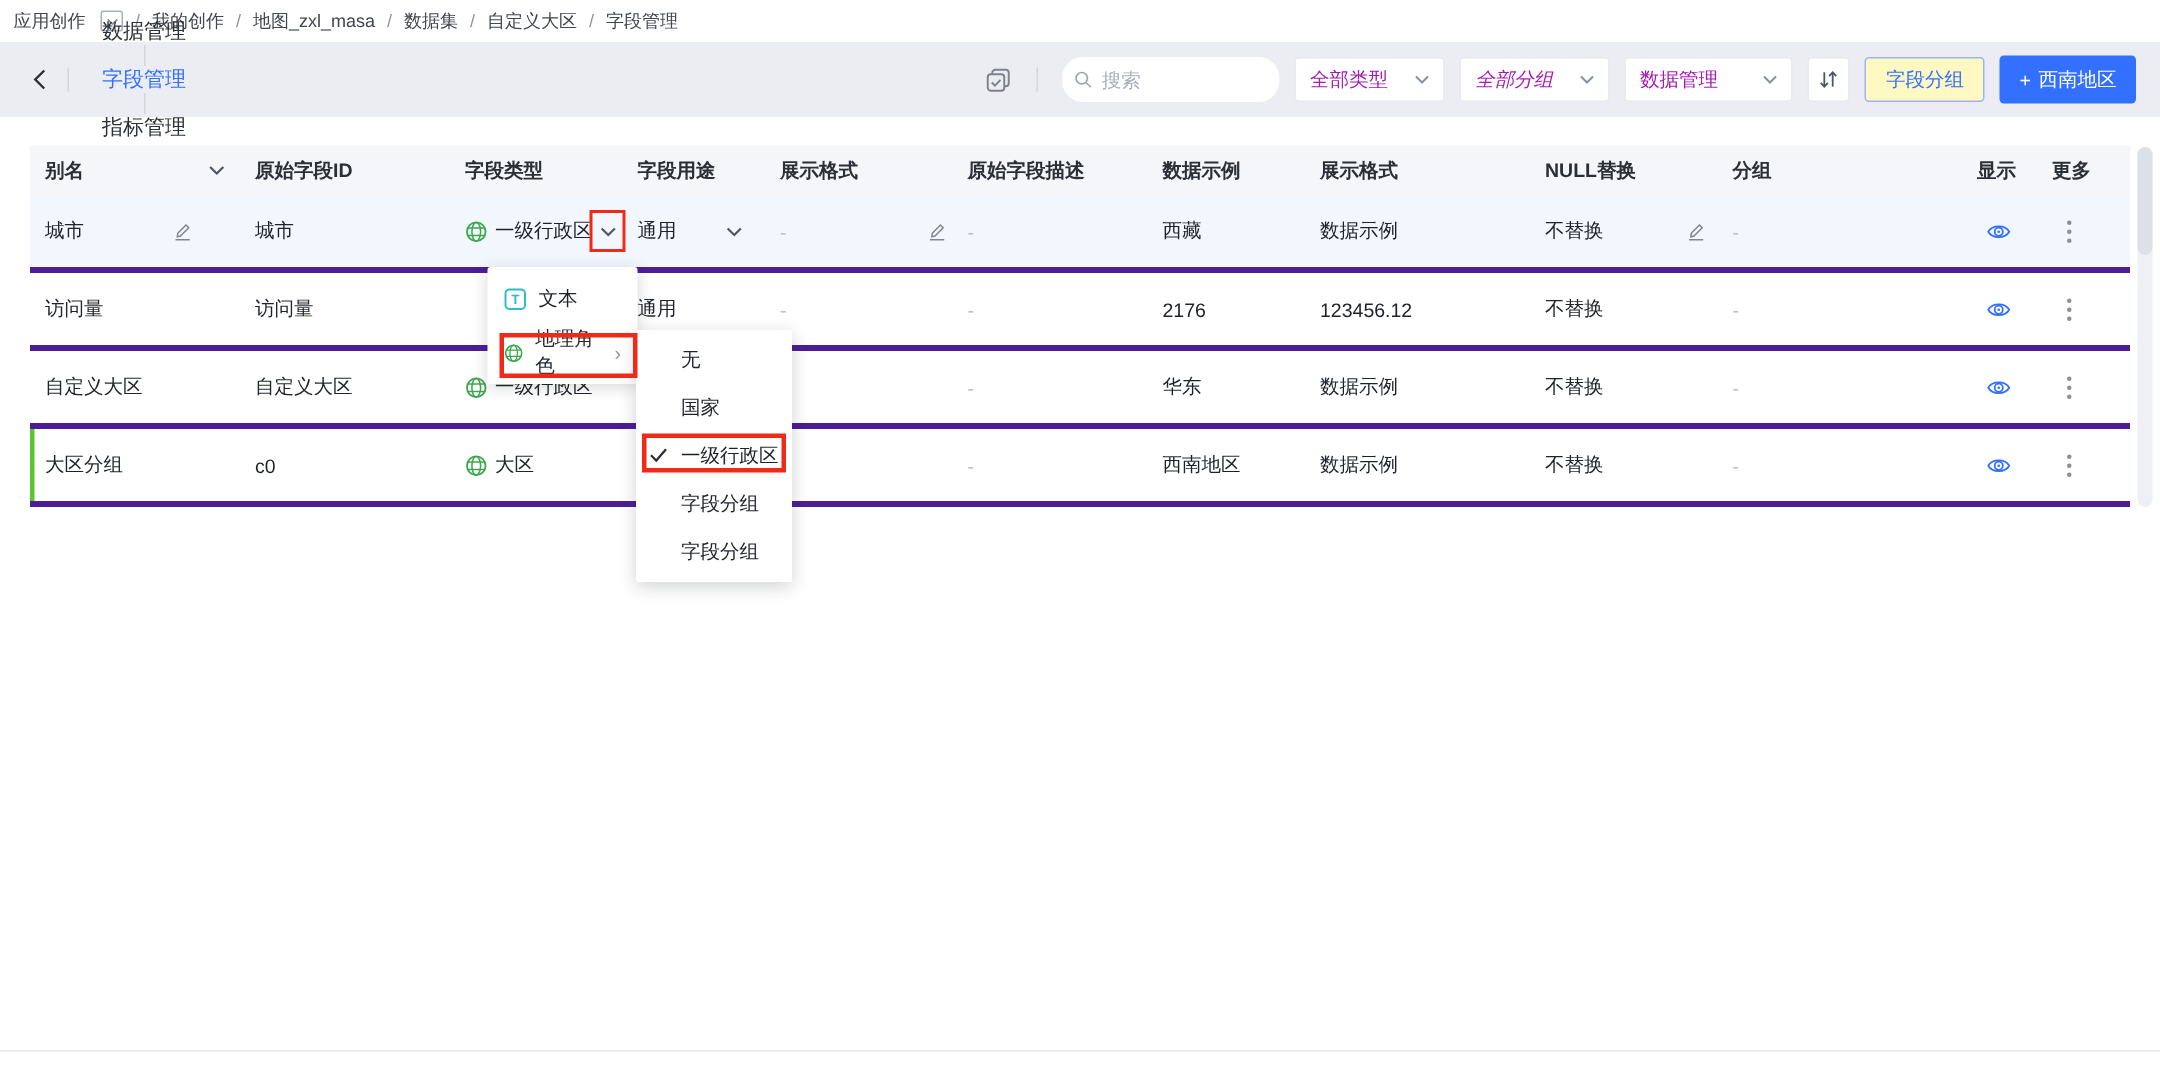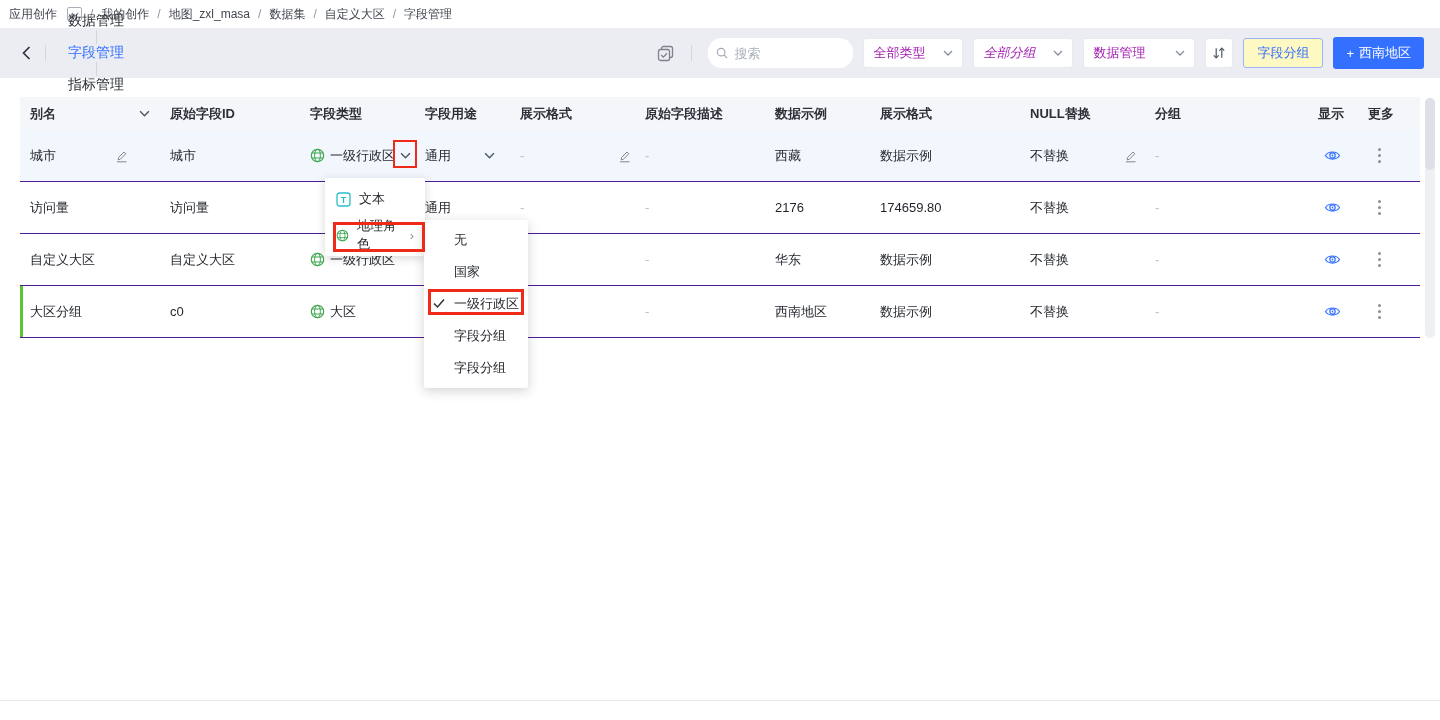--- a/index.html
+++ b/index.html
@@ -39,21 +39,21 @@
   .btn-primary { height:32px; padding:0 13px; background:#3370ff; border-radius:3px;
     color:#fff; font-size:13px; display:flex; align-items:center; gap:5px; cursor:pointer; }
 
   
   .table-wrap { margin:19px 20px 0; }
   .grid { display:grid;
     grid-template-columns:140px 140px 115px 95px 125px 130px 105px 150px 125px 163px 50px 52px;
     align-items:center; padding-left:10px; }
   .thead { height:33px; background:#f5f6fa; font-size:13px; font-weight:700; color:#2b2f36; }
   .thead .hcell { display:flex; align-items:center; }
-  .trow { height:52px; font-size:13px; border-bottom:1px solid #4c1d95; position:relative; background:#fff;text-align:center; }
+  .trow { height:52px; font-size:13px; border-bottom:4px solid #4c1d95; position:relative; background:#fff;text-align:center; }
   .trow.hl { background:#f2f6fd; }
   .trow.green-edge::before { content:""; position:absolute; left:0; top:0; bottom:0;
     width:3px; background:#5bc531; }
   .cell { display:flex; align-items:center; gap:5px; min-width:0; }
   .dash { color:#b9bfc9; }
   .pencil-right { margin-left:auto; }
   .icon-btn { display:inline-flex; align-items:center; justify-content:center; cursor:pointer; }
   .dots { display:flex; flex-direction:column; gap:3px; padding-left:10px; cursor:pointer; }
   .dots i { width:3px; height:3px; border-radius:50%; background:#8a9099; }
 
@@ -275,21 +275,21 @@
     <div class="cell">访问量</div>
     <div class="cell"></div>
     <div class="cell">通用</div>
     <div class="cell">
         <span class="dash">-</span>
       </div>
     <div class="cell">
         <span class="dash">-</span>
       </div>
     <div class="cell">2176</div>
-    <div class="cell">174659.80</div>
+    <div class="cell">123456.12</div>
     <div class="cell">不替换</div>
     <div class="cell">
         <span class="dash">-</span>
       </div>
     <div class="cell" style="padding-left:6px;">
       <span class="icon-btn">
         <svg width="17" height="13" viewBox="0 0 17 13">
           <path d="M1.5 6.5 C4.2 1.8 12.8 1.8 15.5 6.5 C12.8 11.2 4.2 11.2 1.5 6.5 Z" fill="none" stroke="#3370ff" stroke-width="1.2"></path>
           <circle cx="8.5" cy="6.5" r="2.7" fill="none" stroke="#3370ff" stroke-width="1.2"></circle>
           <circle cx="8.5" cy="6.5" r="0.9" fill="#3370ff"></circle>

